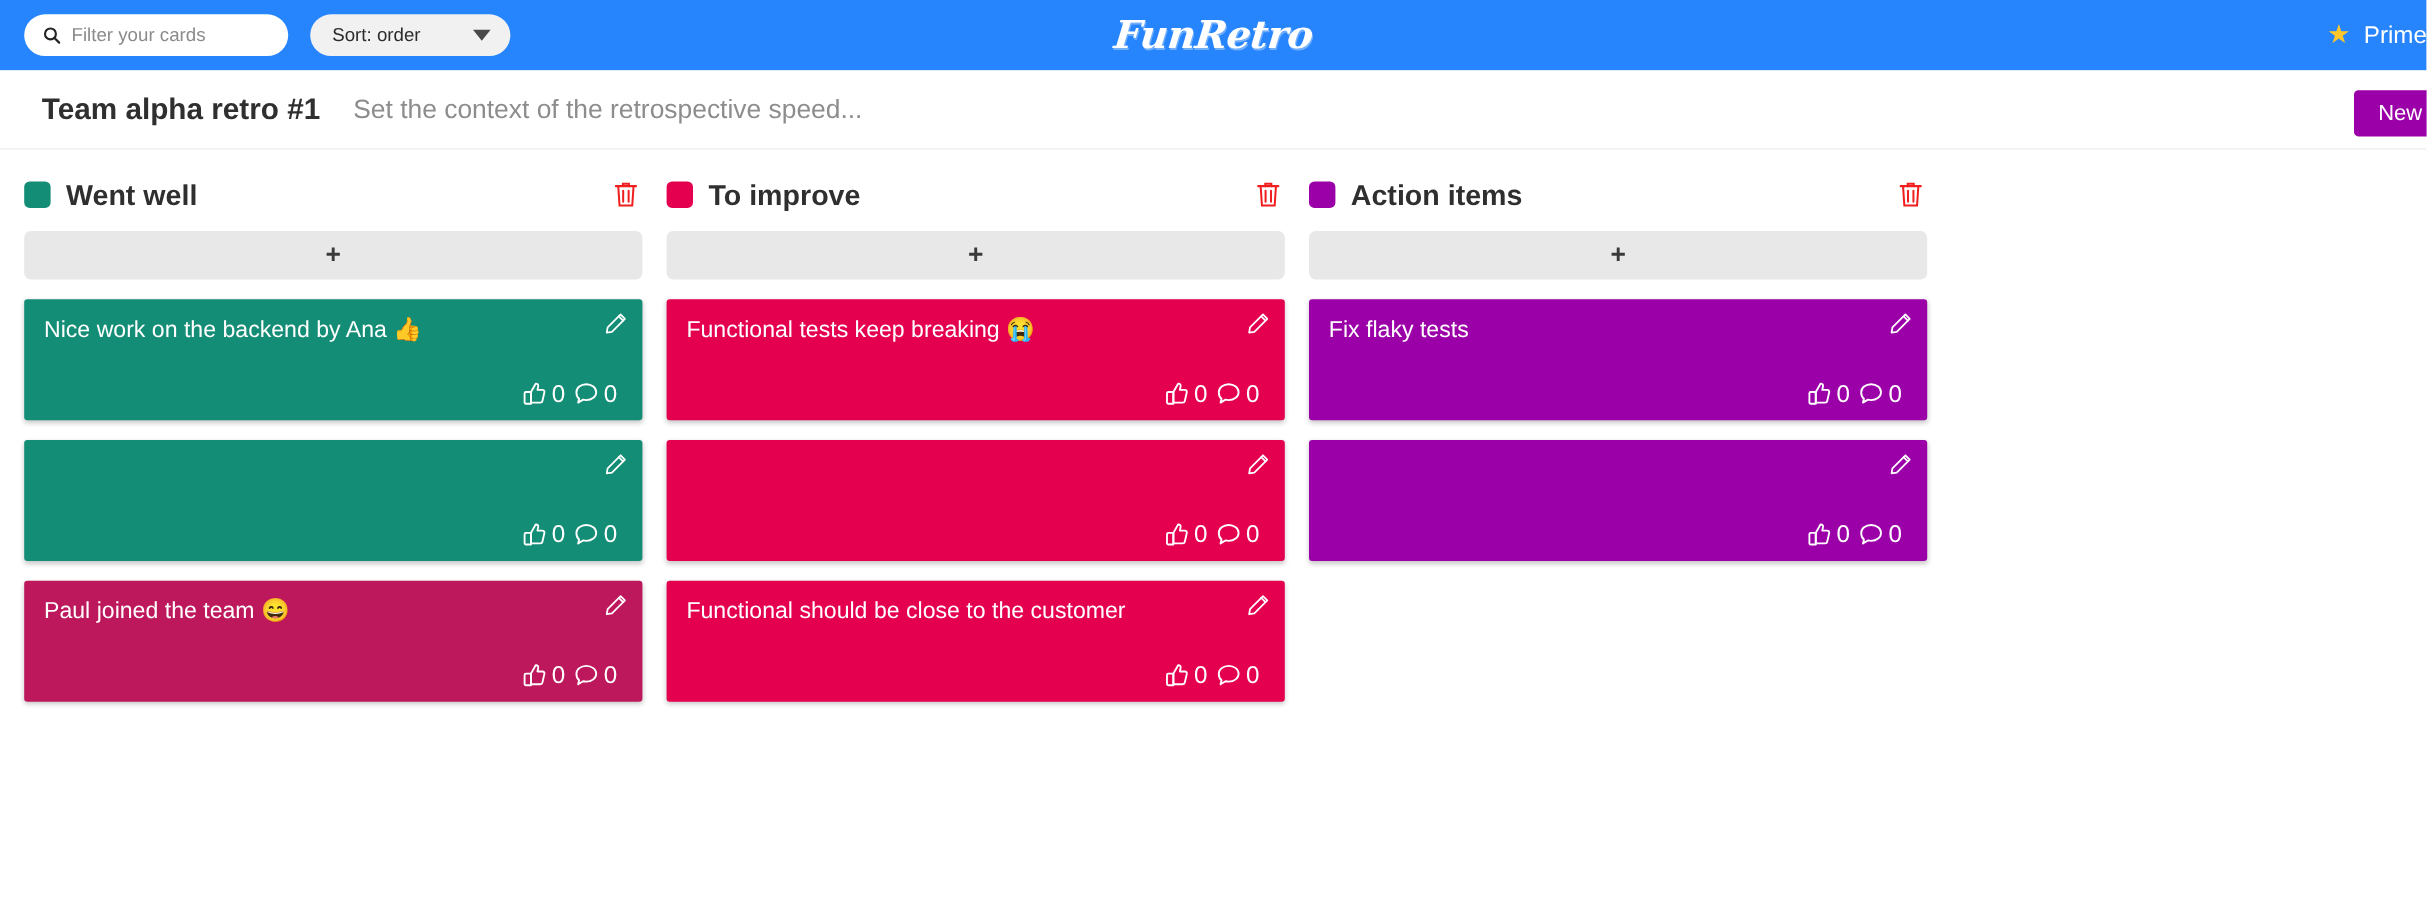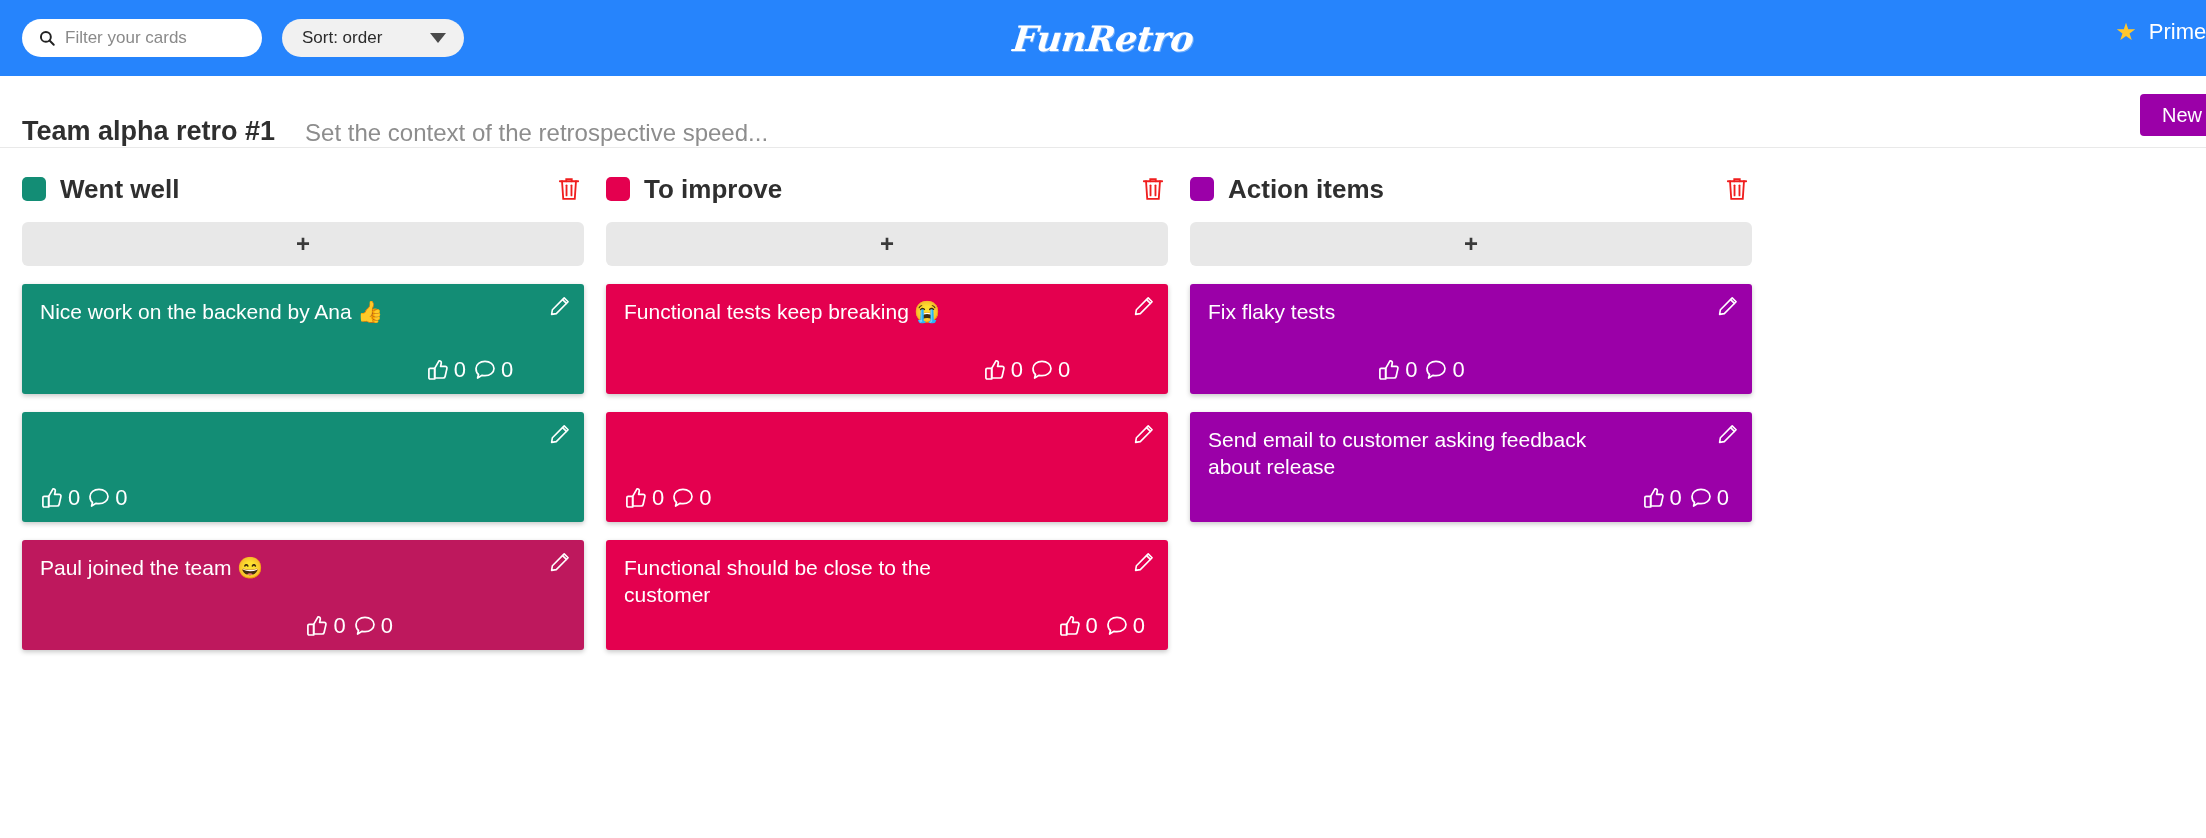--- a/index.html
+++ b/index.html
@@ -12,21 +12,21 @@
 
   body {
     font-family: "Liberation Sans", sans-serif;
     background: #ffffff;
     -webkit-font-smoothing: antialiased;
   }
 
   
   .topnav {
     position: relative;
-    height: 76px;
+    height: 64px;
     background: #2684FC;
     display: flex;
     align-items: center;
     padding: 0 22px;
   }
 
   .search-box {
     position: relative;
     width: 240px;
     height: 38px;
@@ -126,22 +126,22 @@
     color: #ffffff;
   }
 
   
   .titlebar {
     position: relative;
     height: 72px;
     background: #ffffff;
     border-bottom: 1px solid #e9e9e9;
     display: flex;
-    align-items: flex-end;
-    padding: 0 22px;
+    align-items: center;
+    padding: 0 38px;
   }
   .board-title {
     font-size: 27px;
     font-weight: bold;
     color: #2f2f2f;
     white-space: nowrap;
   }
   .board-context {
     margin-left: 30px;
     font-size: 24px;
@@ -228,21 +228,21 @@
   .card-list { margin-top: 18px; }
 
   .card {
     position: relative;
     min-height: 110px;
     border-radius: 3px;
     margin-bottom: 18px;
     padding: 14px 18px 12px 18px;
     box-shadow: 0 2px 5px rgba(0,0,0,0.22);
     display: flex;
-    flex-direction: row;
+    flex-direction: column;
     cursor: pointer;
   }
   .card-text {
     font-size: 21px;
     color: #ffffff;
     line-height: 1.3;
     padding-right: 42px;
     word-break: break-word;
   }
   .card-edit {
@@ -522,21 +522,20 @@
               </svg>
             </span>
             <span class="count">0</span>
           </div>
         </div>
         <div class="card" style="background: rgb(155, 0, 168);">
           <svg class="card-edit" viewBox="0 0 20 20" fill="none" stroke="#ffffff" stroke-width="1.6" stroke-linecap="round" stroke-linejoin="round">
             <path d="M14.2 1.9l3.9 3.9L6.3 17.6 1.6 18.4l.8-4.7z"></path>
             <line x1="12.6" y1="3.6" x2="16.4" y2="7.4"></line>
           </svg>
-          <div class="card-text">Send email to customer asking feedback about release</div>
           <div class="card-footer">
             <span style="display: block;">
               <svg class="vote-icon" viewBox="0 0 24 24" fill="none" stroke="#ffffff" stroke-width="1.7" stroke-linejoin="round">
                 <path d="M6.6 10.4h2.1V21H4.1a1.2 1.2 0 0 1-1.2-1.2v-8.2a1.2 1.2 0 0 1 1.2-1.2z"></path>
                 <path d="M8.7 10.4l4.3-7.6c1.5-.2 2.5.7 2.3 2.2l-.7 3.4h4.5c1.3 0 2.1 1 1.8 2.2l-1.8 7.9c-.2 1-.9 1.5-1.9 1.5H8.7z"></path>
               </svg>
             </span>
             <span class="count">0</span>
             <span style="display: block;">
               <svg class="comment-icon" viewBox="0 0 24 24" fill="none" stroke="#ffffff" stroke-width="1.7" stroke-linejoin="round">

